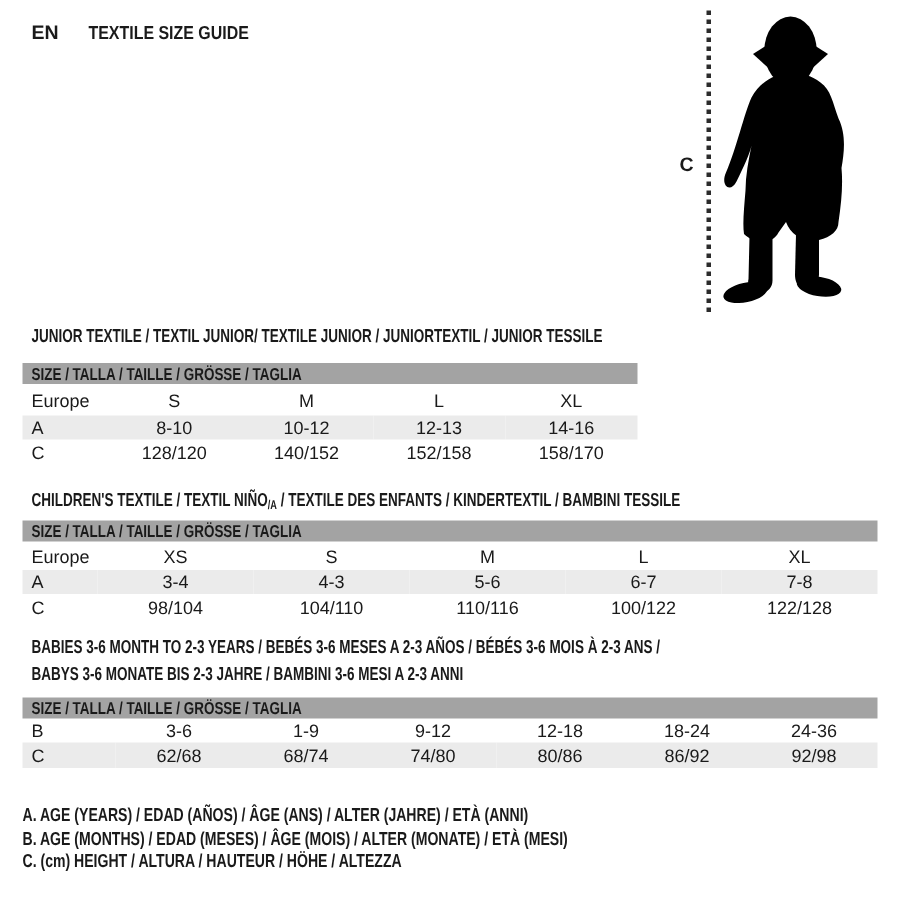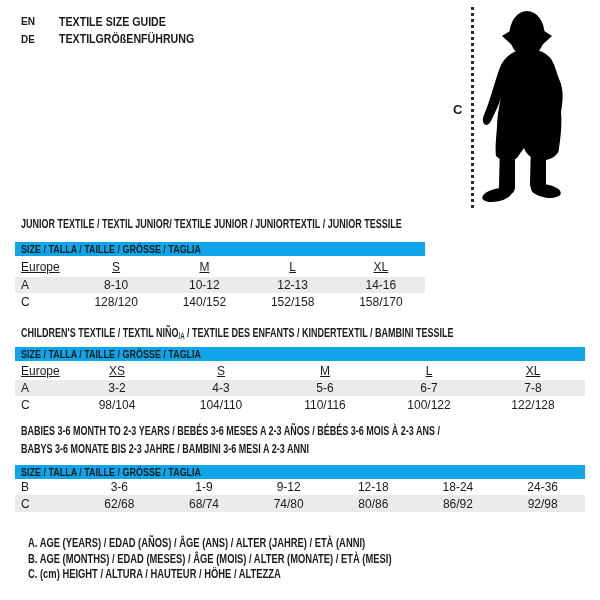--- a/index.html
+++ b/index.html
@@ -6,21 +6,21 @@
   body {
     width:600px; height:600px; position:relative;
     background:#ffffff; color:#1a1a1a;
     font-family:"Liberation Sans", sans-serif;
     overflow:hidden;
   }
 
   
   .lang-block { position:absolute; left:21px; top:13px; }
   .lang-row { display:flex; height:17.5px; align-items:center; }
-  .lang-code { width:38px; font-weight:bold; font-size:10px; flex:none; }
+  .lang-code { width:38px; font-weight:bold; font-size:13px; flex:none; }
   .lang-title { font-weight:bold; font-size:12.5px; white-space:nowrap;
                 transform:scaleX(0.85); transform-origin:left center; }
 
   
   .figure { position:absolute; left:450px; top:5px; width:148px; height:206px; }
   .measure-line { position:absolute; left:21px; top:2px; height:201px; width:0;
                   border-left:3px dotted #2b2b2b; }
   .measure-label { position:absolute; left:3px; top:97px;
                    font-weight:bold; font-size:13px; }
   .baby-svg { position:absolute; left:5px; top:0; width:140px; height:205px; }
@@ -35,44 +35,40 @@
   .sub { font-size:8.5px; vertical-align:-2px; }
 
   
   table.size-table { position:absolute; left:15px; border-collapse:collapse;
                      table-layout:fixed; font-size:12px; }
   #table1 { top:242px; width:410px; }
   #table2 { top:347px; width:570px; }
   #table3 { top:465px; width:570px; }
   .size-table td { padding:0; text-align:center; vertical-align:middle; }
   .size-table td.lbl { text-align:left; padding-left:6px; }
-  tr.hdr td { background:#0ea5e9; text-align:left; height:13px; padding-left:6px; }
+  tr.hdr td { background:#a3a3a3; text-align:left; height:13px; padding-left:6px; }
   .hdr-text { display:inline-block; font-weight:bold; font-size:11.5px;
               white-space:nowrap; transform:scaleX(0.78); transform-origin:left center; }
   tr.alt { background:#ebebeb; }
-  tr.h21 { height:21px;text-decoration:underline; }
+  tr.h21 { height:21px; }
   tr.h16 { height:16px; }
   tr.h17 { height:17px; }
 
   
-  .legend { position:absolute; left:28px; top:536px; }
+  .legend { position:absolute; left:15px; top:536px; }
   .legend-line { font-weight:bold; font-size:12.5px; line-height:15.5px;
                  white-space:nowrap; transform:scaleX(0.75); transform-origin:left center; }
 </style>
 </head>
 <body>
 
 <div class="lang-block">
   <div class="lang-row">
     <span class="lang-code">EN</span>
     <span class="lang-title">TEXTILE SIZE GUIDE</span>
-  </div>
-  <div class="lang-row">
-    <span class="lang-code">DE</span>
-    <span class="lang-title">TEXTILGRÖßENFÜHRUNG</span>
   </div>
 </div>
 
 <div class="figure">
   <div class="measure-line"></div>
   <div class="measure-label">C</div>
   <svg class="baby-svg" viewBox="0 0 140 205" aria-hidden="true">
     <g fill="#000000">
 
       <ellipse cx="72" cy="29" rx="17.5" ry="23"></ellipse>
@@ -161,21 +157,21 @@
     <tr class="h21" style="height:19px">
       <td class="lbl">Europe</td>
       <td>XS</td>
       <td>S</td>
       <td>M</td>
       <td>L</td>
       <td>XL</td>
     </tr>
     <tr class="h16 alt">
       <td class="lbl">A</td>
-      <td>3-2</td>
+      <td>3-4</td>
       <td>4-3</td>
       <td>5-6</td>
       <td>6-7</td>
       <td>7-8</td>
     </tr>
     <tr class="h17">
       <td class="lbl">C</td>
       <td>98/104</td>
       <td>104/110</td>
       <td>110/116</td>

